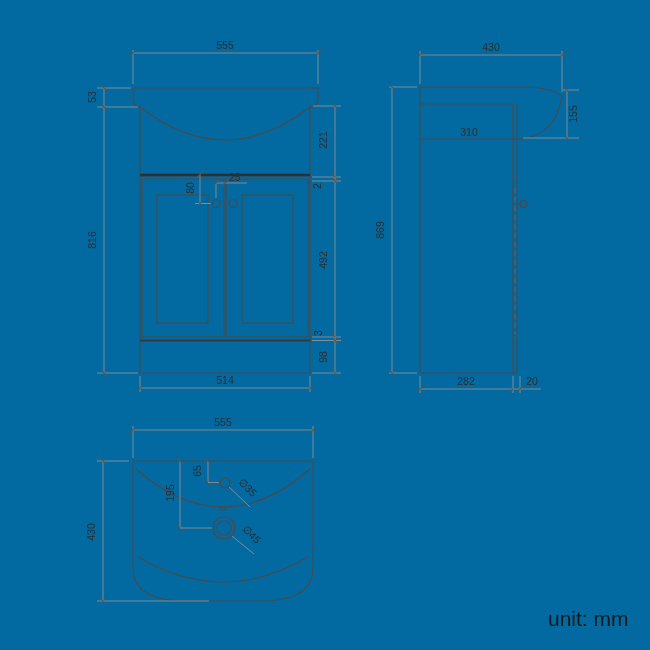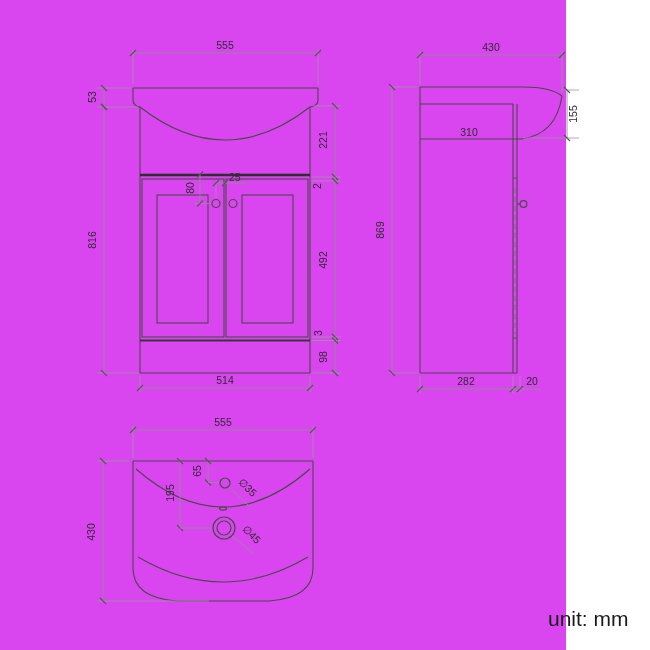--- a/index.html
+++ b/index.html
@@ -6,23 +6,23 @@
     margin: 0;
     padding: 0;
     background: #ffffff;
     width: 650px;
     height: 650px;
     overflow: hidden;
     font-family: "Liberation Sans", sans-serif;
   }
   .stage {
     position: relative;
-    width: 566px;
+    width: 650px;
     height: 650px;
-    background: #d946ef;
+    background: #0369a1;
   }
   svg { display: block; }
 
   
   .outline   { stroke: #4a4a4a; stroke-width: 1.1; fill: none; }
   .thick     { stroke: #2f2f2f; stroke-width: 2.4; fill: none; }
   .thick2    { stroke: #383838; stroke-width: 2.0; fill: none; }
   .dim       { stroke: #8f8f8f; stroke-width: 0.9; fill: none; }
   .ext       { stroke: #9a9a9a; stroke-width: 0.8; fill: none; }
   .tickline  { stroke: #555555; stroke-width: 1.1; fill: none; }

